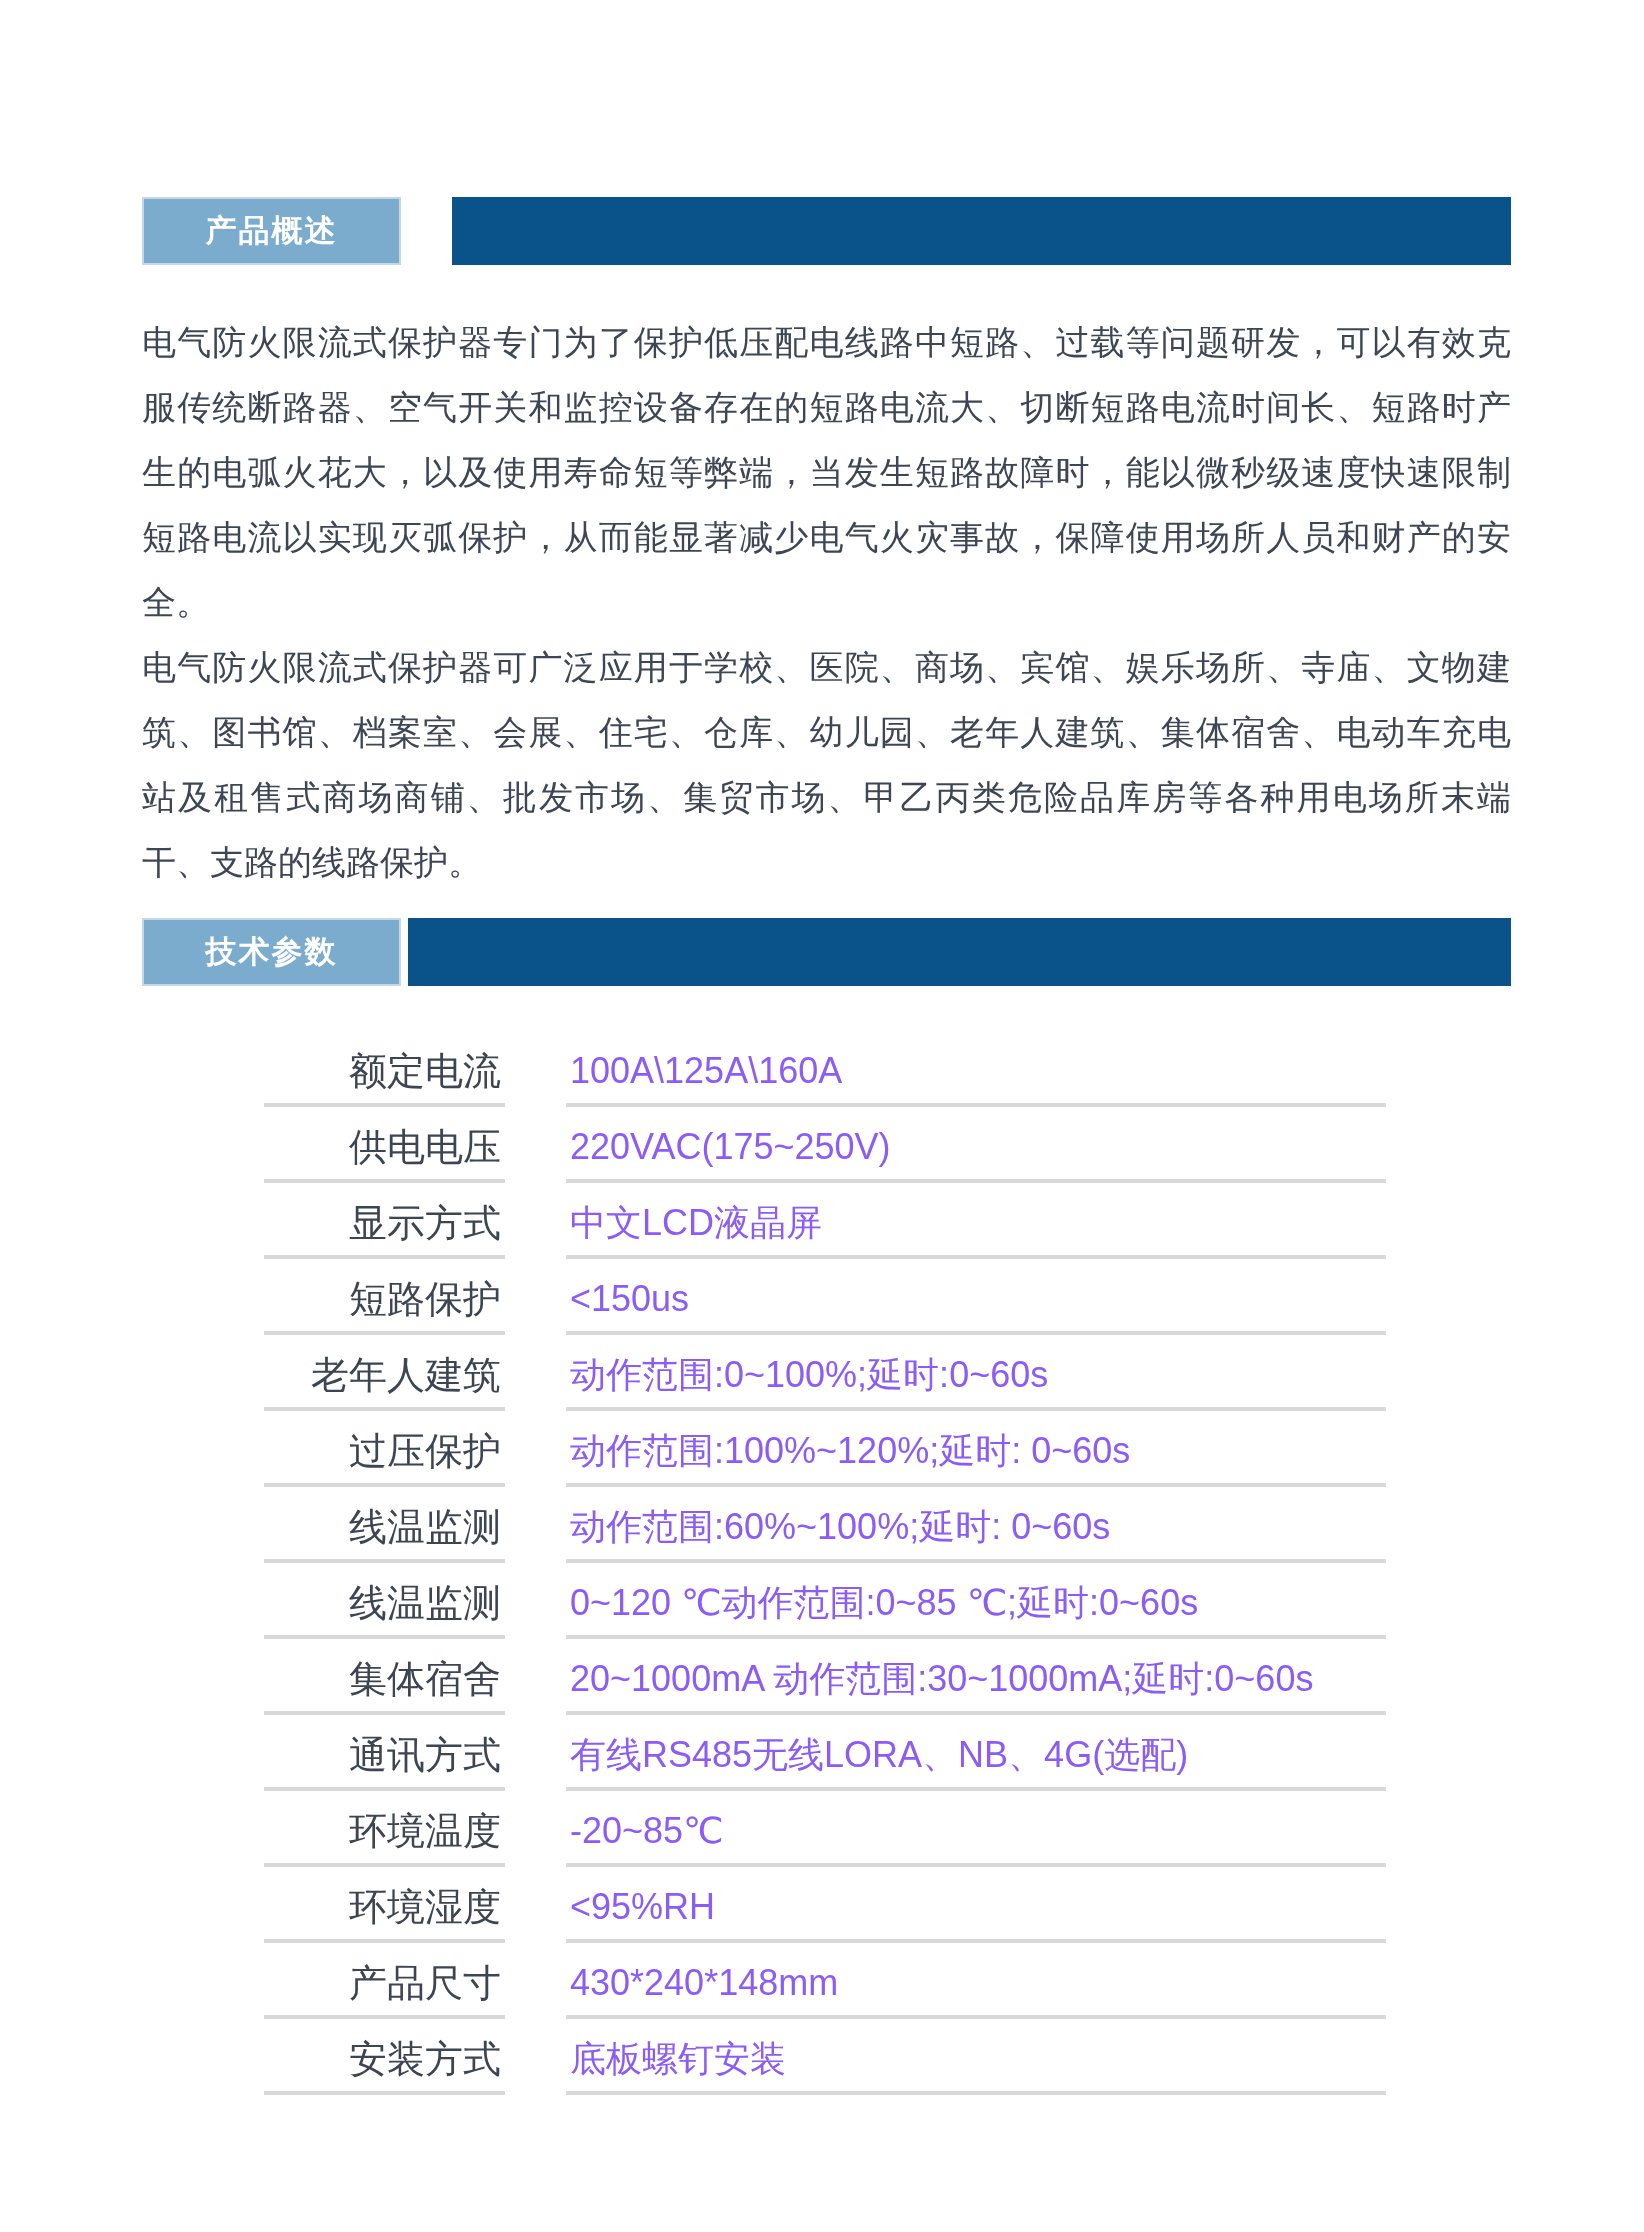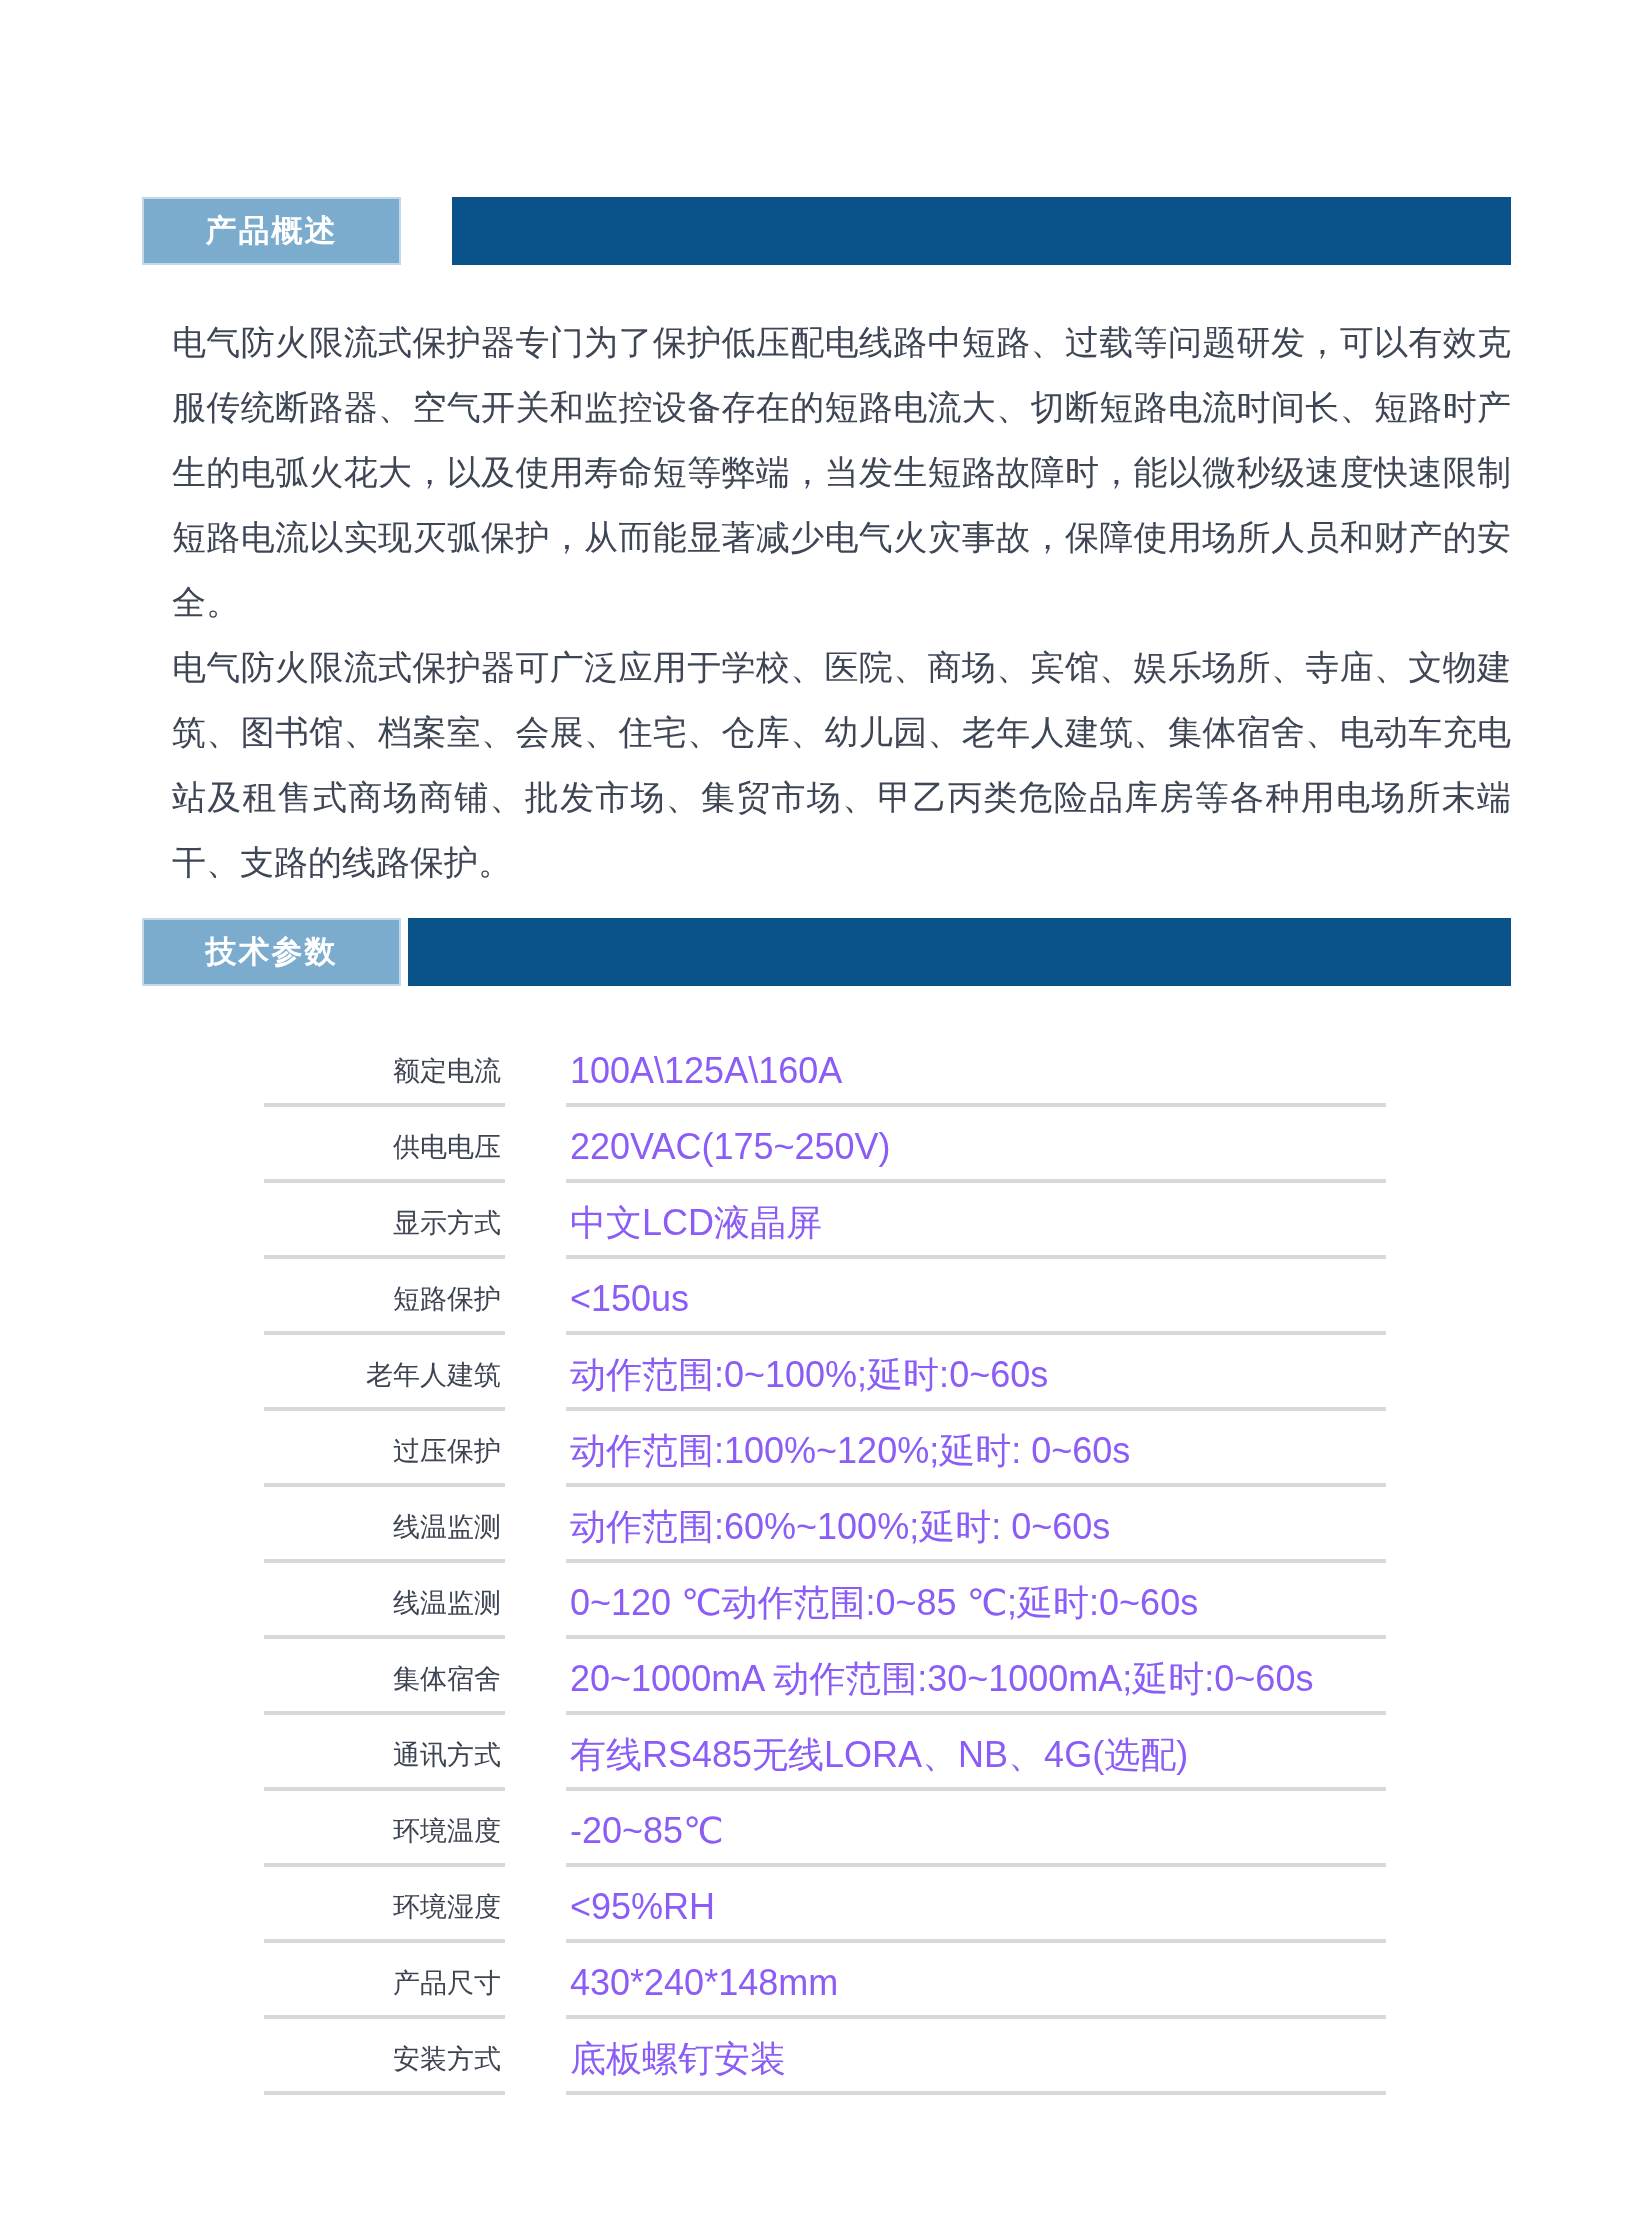--- a/index.html
+++ b/index.html
@@ -26,34 +26,34 @@
   .header-gap{width:7px;background:#ffffff;}
   .header-bar{flex:1;background:#09528a;}
   #overview-header{top:197px;gap:22px;}
   #specs-header{top:918px;}
 
   
   .overview-text{
     position:absolute;top:310px;left:142px;width:1369px;
     color:#3e4656;font-size:34px;line-height:65px;
   }
-  .text-line{text-align:justify;text-align-last:justify;white-space:nowrap0;margin-left:30px;}
+  .text-line{text-align:justify;text-align-last:justify;white-space:nowrap0;}
   .text-line.last{text-align-last:left;}
 
   
   .specs-table{
     position:absolute;top:1031px;left:264px;width:1122px;
   }
   .spec-row{display:flex;height:76px;box-sizing:border-box;}
   .spec-label{
     width:241px;box-sizing:border-box;
     border-bottom:4px solid #d8d8d8;
     display:flex;align-items:center;justify-content:flex-end;
     padding-right:4px;padding-top:8px;
-    color:#3d4452;font-size:27px;
+    color:#3d4452;font-size:38px;
   }
   .spec-gap{width:61px;}
   .spec-value{
     flex:1;box-sizing:border-box;
     border-bottom:4px solid #d8d8d8;
     display:flex;align-items:center;
     padding-left:4px;padding-top:8px;
     color:#8b5cf6;font-size:36px;
   }
 </style>

